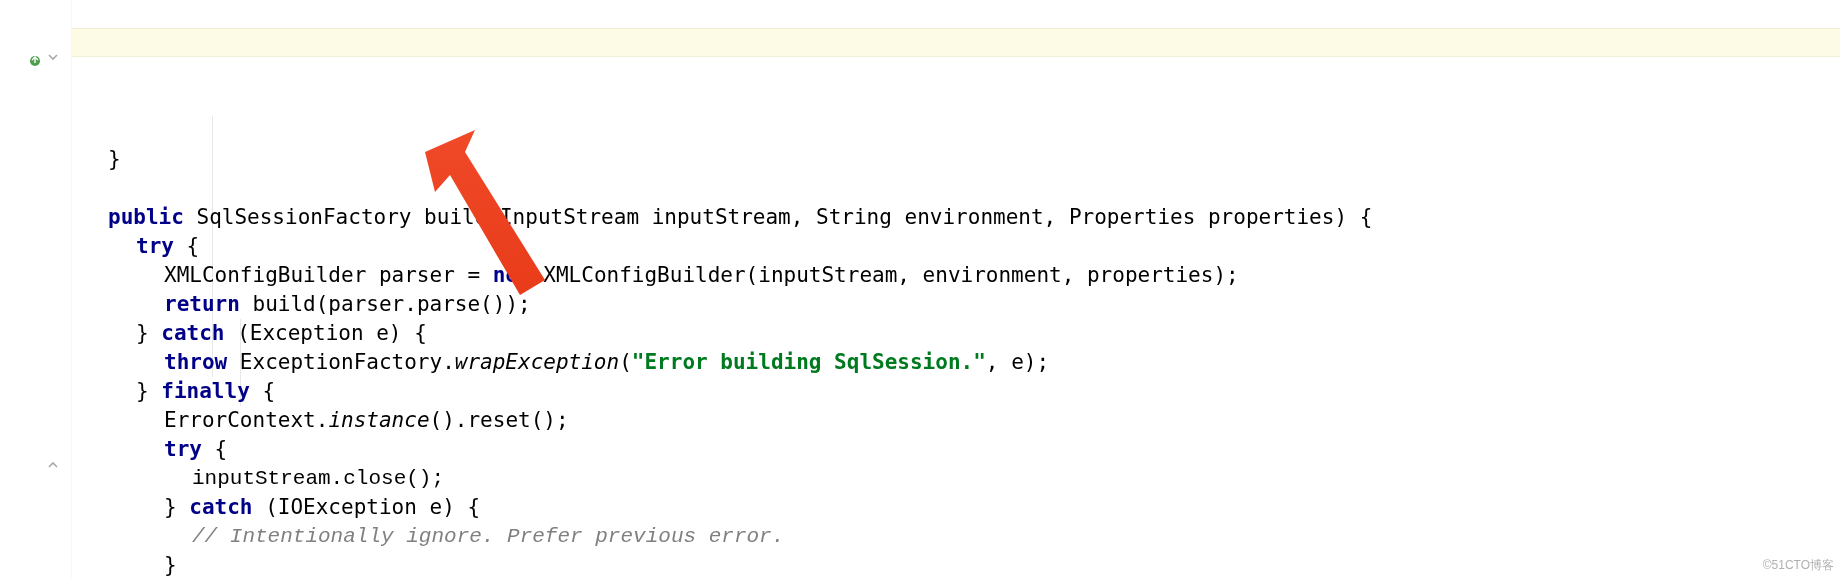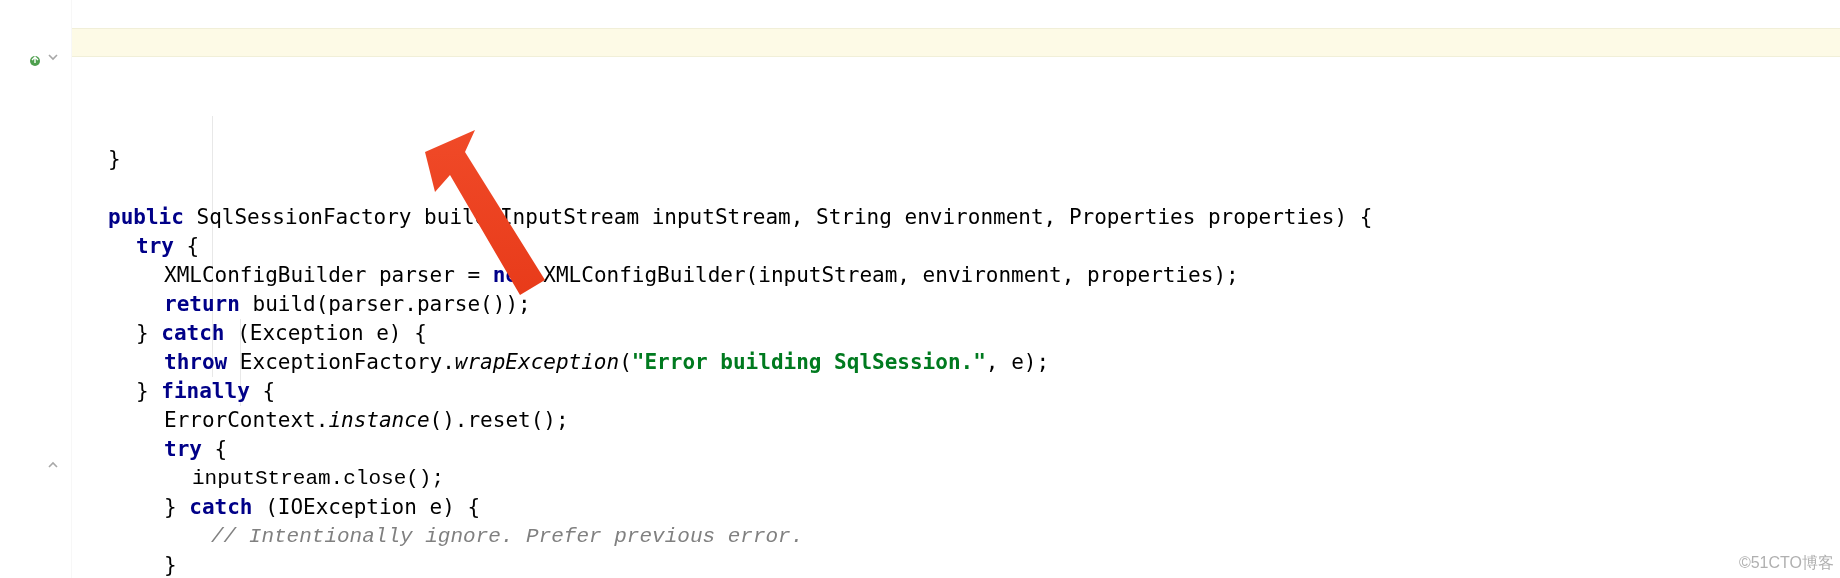--- a/index.html
+++ b/index.html
@@ -62,38 +62,38 @@
     .code-line {
       height: 29px;
       line-height: 29px;
       position: relative;
       z-index: 2;
       color: #000000;
       font-weight: 500;
     }
     .kw { color: #000088; font-weight: bold; text-align: right; }
     .str { color: #007a1f; font-weight: bold; }
-    .comment { color: #808080; font-style: italic; margin-left: 19px; }
+    .comment { color: #808080; font-style: italic; }
     .italic { font-style: italic; }
     .ind1 { padding-left: 28px; }
     .ind2 { padding-left: 56px; }
     .ind3 { padding-left: 84px; }
     .ind4 { padding-left: 112px; font-family: Liberation Mono, monospace; }
     .arrow-overlay {
       position: absolute;
       top: 130px;
       left: 425px;
       z-index: 5;
       pointer-events: none;
     }
     .watermark {
       position: absolute;
       right: 6px;
       bottom: 4px;
-      font-size: 16px;
+      font-size: 12px;
       color: #b0b0b0;
       font-family: sans-serif;
       z-index: 10;
     }
     .indent-guide {
       position: absolute;
       width: 1px;
       background: #e8e8e8;
       z-index: 1;
     }

